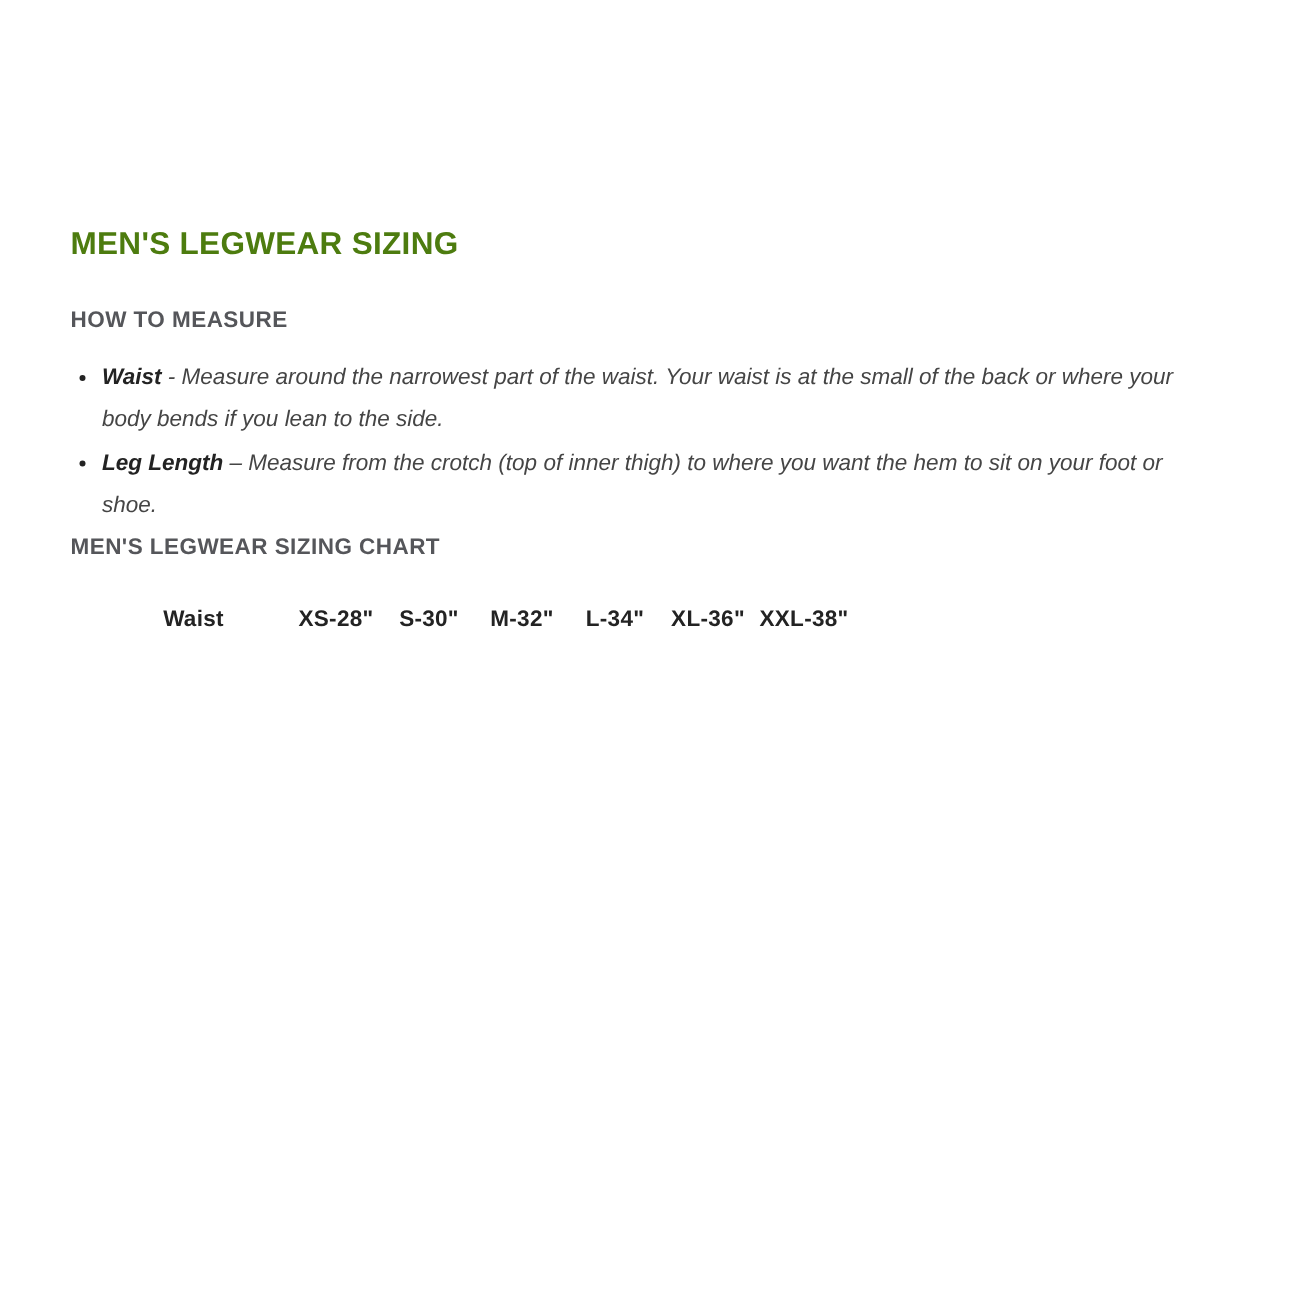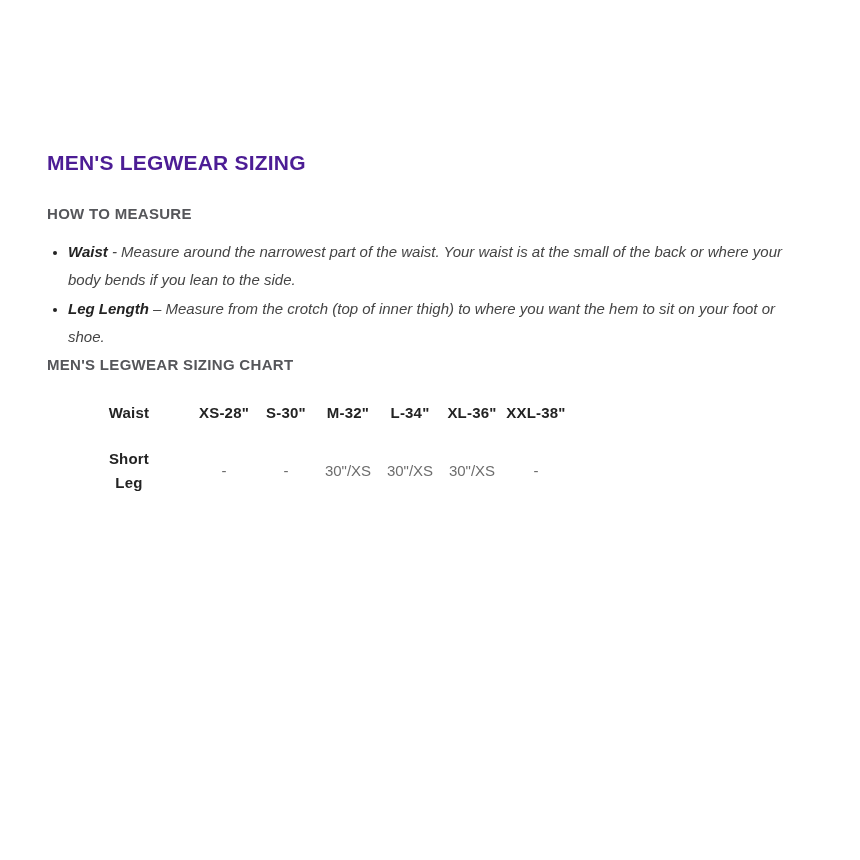--- a/index.html
+++ b/index.html
@@ -9,21 +9,21 @@
     font-family: "Liberation Sans", sans-serif;
     color: #444444;
     overflow: hidden;
   }
   .page { padding: 150px 47px 0 47px; }
 
   .page-title {
     font-size: 21px;
     font-weight: 700;
     line-height: 25px;
-    color: #4c1d95;
+    color: #4d7c0f;
     letter-spacing: 0.2px;
   }
   .section-heading {
     margin-top: 29px;
     font-size: 15px;
     font-weight: 700;
     line-height: 20px;
     color: #55565a;
     letter-spacing: 0.3px;
   }
@@ -97,28 +97,16 @@
         <th class="col-header">Waist</th>
         <th class="col-header">XS-28"</th>
         <th class="col-header">S-30"</th>
         <th class="col-header">M-32"</th>
         <th class="col-header">L-34"</th>
         <th class="col-header">XL-36"</th>
         <th class="col-header">XXL-38"</th>
       </tr>
     </thead>
     <tbody>
-      <tr>
-        <td class="row-label">
-          <span class="label-line">Short</span>
-          <span class="label-line">Leg</span>
-        </td>
-        <td class="size-cell">-</td>
-        <td class="size-cell">-</td>
-        <td class="size-cell">30"/XS</td>
-        <td class="size-cell">30"/XS</td>
-        <td class="size-cell">30"/XS</td>
-        <td class="size-cell">-</td>
-      </tr>
     </tbody>
   </table>
 
 </div>
 
 </body></html>

